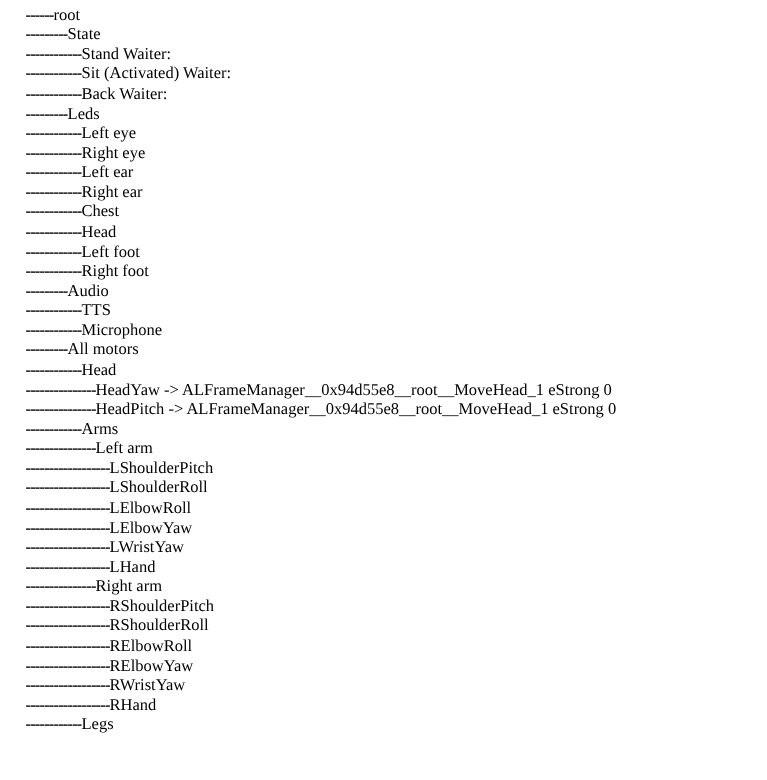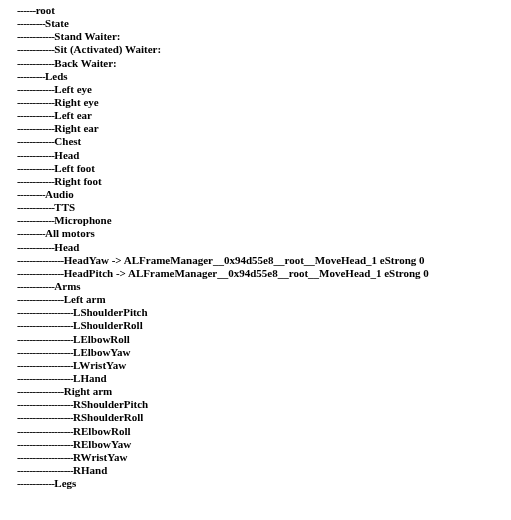--- a/index.html
+++ b/index.html
@@ -31,19 +31,19 @@
     white-space: pre;
     font-weight: bold;
     color: #000000;
     height: 13.15px;
   }
   .tree-prefix {
     font-weight: bold;
     letter-spacing: -0.55px;
   }
   .tree-label {
-    font-weight: bold;
+    font-weight: normal;
   }
 </style>
 </head>
 <body>
 
 <div id="tree-output"><div class="tree-line"><span class="tree-prefix">------</span><span class="tree-label">root</span></div><div class="tree-line"><span class="tree-prefix">---------</span><span class="tree-label">State</span></div><div class="tree-line"><span class="tree-prefix">------------</span><span class="tree-label">Stand Waiter:</span></div><div class="tree-line"><span class="tree-prefix">------------</span><span class="tree-label">Sit (Activated) Waiter:</span></div><div class="tree-line"><span class="tree-prefix">------------</span><span class="tree-label">Back Waiter:</span></div><div class="tree-line"><span class="tree-prefix">---------</span><span class="tree-label">Leds</span></div><div class="tree-line"><span class="tree-prefix">------------</span><span class="tree-label">Left eye</span></div><div class="tree-line"><span class="tree-prefix">------------</span><span class="tree-label">Right eye</span></div><div class="tree-line"><span class="tree-prefix">------------</span><span class="tree-label">Left ear</span></div><div class="tree-line"><span class="tree-prefix">------------</span><span class="tree-label">Right ear</span></div><div class="tree-line"><span class="tree-prefix">------------</span><span class="tree-label">Chest</span></div><div class="tree-line"><span class="tree-prefix">------------</span><span class="tree-label">Head</span></div><div class="tree-line"><span class="tree-prefix">------------</span><span class="tree-label">Left foot</span></div><div class="tree-line"><span class="tree-prefix">------------</span><span class="tree-label">Right foot</span></div><div class="tree-line"><span class="tree-prefix">---------</span><span class="tree-label">Audio</span></div><div class="tree-line"><span class="tree-prefix">------------</span><span class="tree-label">TTS</span></div><div class="tree-line"><span class="tree-prefix">------------</span><span class="tree-label">Microphone</span></div><div class="tree-line"><span class="tree-prefix">---------</span><span class="tree-label">All motors</span></div><div class="tree-line"><span class="tree-prefix">------------</span><span class="tree-label">Head</span></div><div class="tree-line"><span class="tree-prefix">---------------</span><span class="tree-label">HeadYaw -&gt; ALFrameManager__0x94d55e8__root__MoveHead_1 eStrong 0</span></div><div class="tree-line"><span class="tree-prefix">---------------</span><span class="tree-label">HeadPitch -&gt; ALFrameManager__0x94d55e8__root__MoveHead_1 eStrong 0</span></div><div class="tree-line"><span class="tree-prefix">------------</span><span class="tree-label">Arms</span></div><div class="tree-line"><span class="tree-prefix">---------------</span><span class="tree-label">Left arm</span></div><div class="tree-line"><span class="tree-prefix">------------------</span><span class="tree-label">LShoulderPitch</span></div><div class="tree-line"><span class="tree-prefix">------------------</span><span class="tree-label">LShoulderRoll</span></div><div class="tree-line"><span class="tree-prefix">------------------</span><span class="tree-label">LElbowRoll</span></div><div class="tree-line"><span class="tree-prefix">------------------</span><span class="tree-label">LElbowYaw</span></div><div class="tree-line"><span class="tree-prefix">------------------</span><span class="tree-label">LWristYaw</span></div><div class="tree-line"><span class="tree-prefix">------------------</span><span class="tree-label">LHand</span></div><div class="tree-line"><span class="tree-prefix">---------------</span><span class="tree-label">Right arm</span></div><div class="tree-line"><span class="tree-prefix">------------------</span><span class="tree-label">RShoulderPitch</span></div><div class="tree-line"><span class="tree-prefix">------------------</span><span class="tree-label">RShoulderRoll</span></div><div class="tree-line"><span class="tree-prefix">------------------</span><span class="tree-label">RElbowRoll</span></div><div class="tree-line"><span class="tree-prefix">------------------</span><span class="tree-label">RElbowYaw</span></div><div class="tree-line"><span class="tree-prefix">------------------</span><span class="tree-label">RWristYaw</span></div><div class="tree-line"><span class="tree-prefix">------------------</span><span class="tree-label">RHand</span></div><div class="tree-line"><span class="tree-prefix">------------</span><span class="tree-label">Legs</span></div></div>
 
 </body></html>

